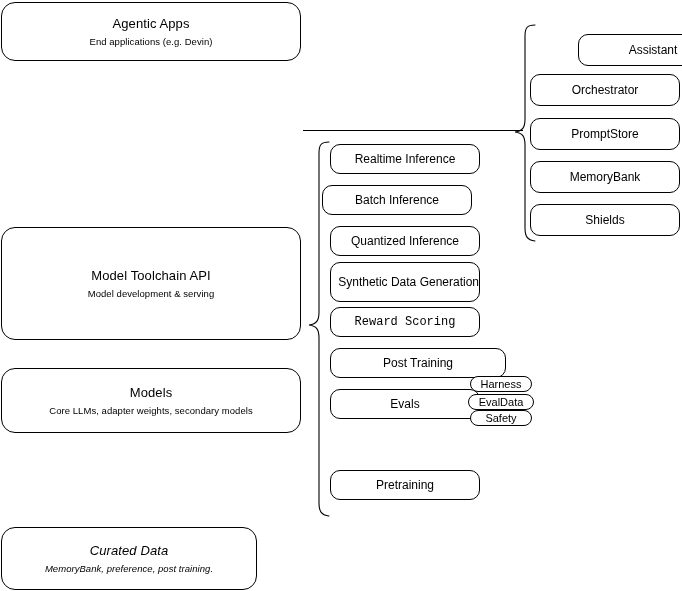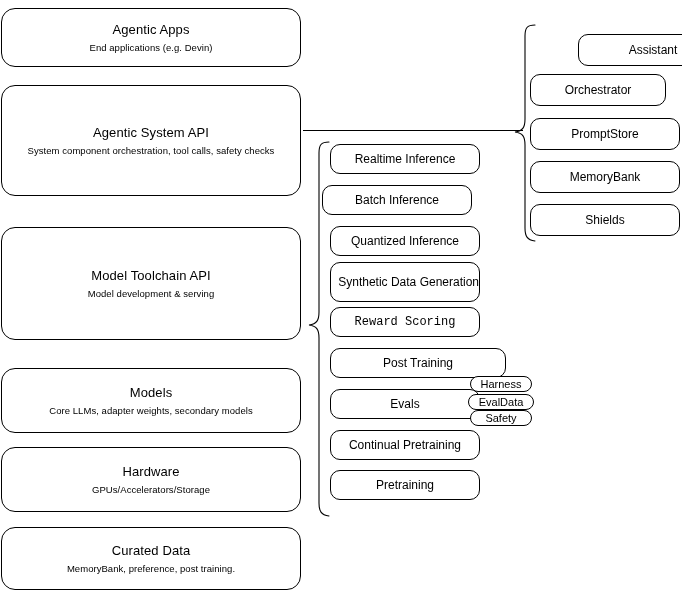--- a/index.html
+++ b/index.html
@@ -82,46 +82,38 @@
   .brace {
     position: absolute;
   }
   .brace svg { display: block; }
 </style>
 </head>
 <body>
 
 <div id="canvas">
 
-  <div class="box layer" style="left:1px; top:8px; width:300px; height:59px;">
+  <div class="box layer" style="left:1px; top:2px; width:300px; height:59px;">
     <div class="layer-title">Agentic Apps</div>
     <div class="layer-sub">End applications (e.g. Devin)</div>
   </div>
 
-  <div class="box layer" style="left:1px; top:85px; width:300px; height:111px;">
-    <div class="layer-title">Agentic System API</div>
-    <div class="layer-sub">System component orchestration, tool calls, safety checks</div>
-  </div>
 
   <div class="box layer" style="left:1px; top:227px; width:300px; height:113px;">
     <div class="layer-title">Model Toolchain API</div>
     <div class="layer-sub">Model development &amp; serving</div>
   </div>
 
   <div class="box layer" style="left:1px; top:368px; width:300px; height:65px;">
     <div class="layer-title">Models</div>
     <div class="layer-sub">Core LLMs, adapter weights, secondary models</div>
   </div>
 
-  <div class="box layer" style="left:1px; top:447px; width:300px; height:65px;">
-    <div class="layer-title">Hardware</div>
-    <div class="layer-sub">GPUs/Accelerators/Storage</div>
-  </div>
 
-  <div class="box layer" style="left:1px; top:527px; width:300px; height:63px;">
+  <div class="box layer" style="left:1px; top:527px; width:256px; height:63px;font-style:italic;">
     <div class="layer-title">Curated Data</div>
     <div class="layer-sub">MemoryBank, preference, post training.</div>
   </div>
 
   <div class="connector" style="left:303px; top:130px; width:220px; height:1px;"></div>
 
   <div class="brace" style="left:303px; top:140px;">
     <svg width="28" height="378" viewBox="0 0 28 378" fill="none">
       <path d="M26 2 C18 2, 16 5, 16 13 L16 172 C16 180, 14 184, 6 185 C14 186, 16 190, 16 198 L16 363 C16 371, 18 375, 26 376" stroke="#000000" stroke-width="1.1" fill="none" stroke-linecap="round"></path>
     </svg>
@@ -147,41 +139,38 @@
   </div>
   <div class="box item" style="left:330px; top:307px; width:150px; height:30px;font-family:Liberation Mono, monospace;">
     <span>Reward Scoring</span>
   </div>
   <div class="box item" style="left:330px; top:348px; width:176px; height:30px;">
     <span>Post Training</span>
   </div>
   <div class="box item" style="left:330px; top:389px; width:150px; height:30px;">
     <span>Evals</span>
   </div>
-  <div class="box item" style="left:330px; top:430px; width:150px; height:30px;">
-    <span>Continual Pretraining</span>
-  </div>
   <div class="box item" style="left:330px; top:470px; width:150px; height:30px;">
     <span>Pretraining</span>
   </div>
 
   <div class="pill" style="left:470px; top:376px; width:62px; height:16px;">
     <span>Harness</span>
   </div>
   <div class="pill" style="left:468px; top:394px; width:66px; height:16px;">
     <span>EvalData</span>
   </div>
   <div class="pill" style="left:470px; top:410px; width:62px; height:16px;">
     <span>Safety</span>
   </div>
 
   <div class="box item" style="left:530px; top:34px; width:150px; height:32px;margin-left:48px;">
     <span>Assistant</span>
   </div>
-  <div class="box item" style="left:530px; top:74px; width:136px; height:32px;">
+  <div class="box item" style="left:530px; top:74px; width:150px; height:32px;">
     <span>Orchestrator</span>
   </div>
   <div class="box item" style="left:530px; top:118px; width:150px; height:32px;">
     <span>PromptStore</span>
   </div>
   <div class="box item" style="left:530px; top:161px; width:150px; height:32px;">
     <span>MemoryBank</span>
   </div>
   <div class="box item" style="left:530px; top:204px; width:150px; height:32px;">
     <span>Shields</span>

